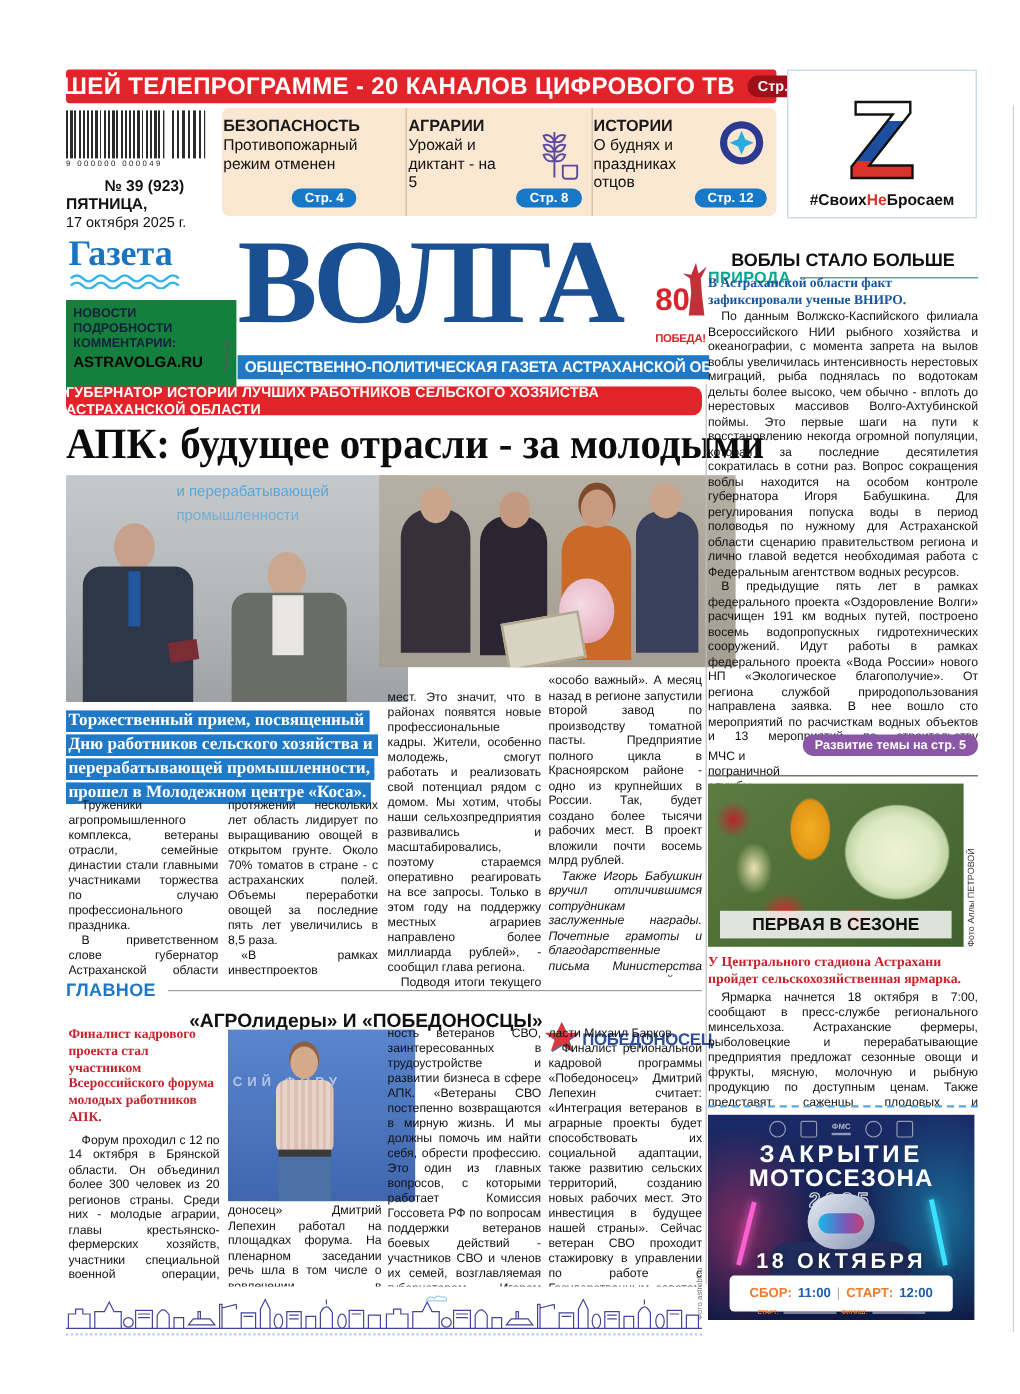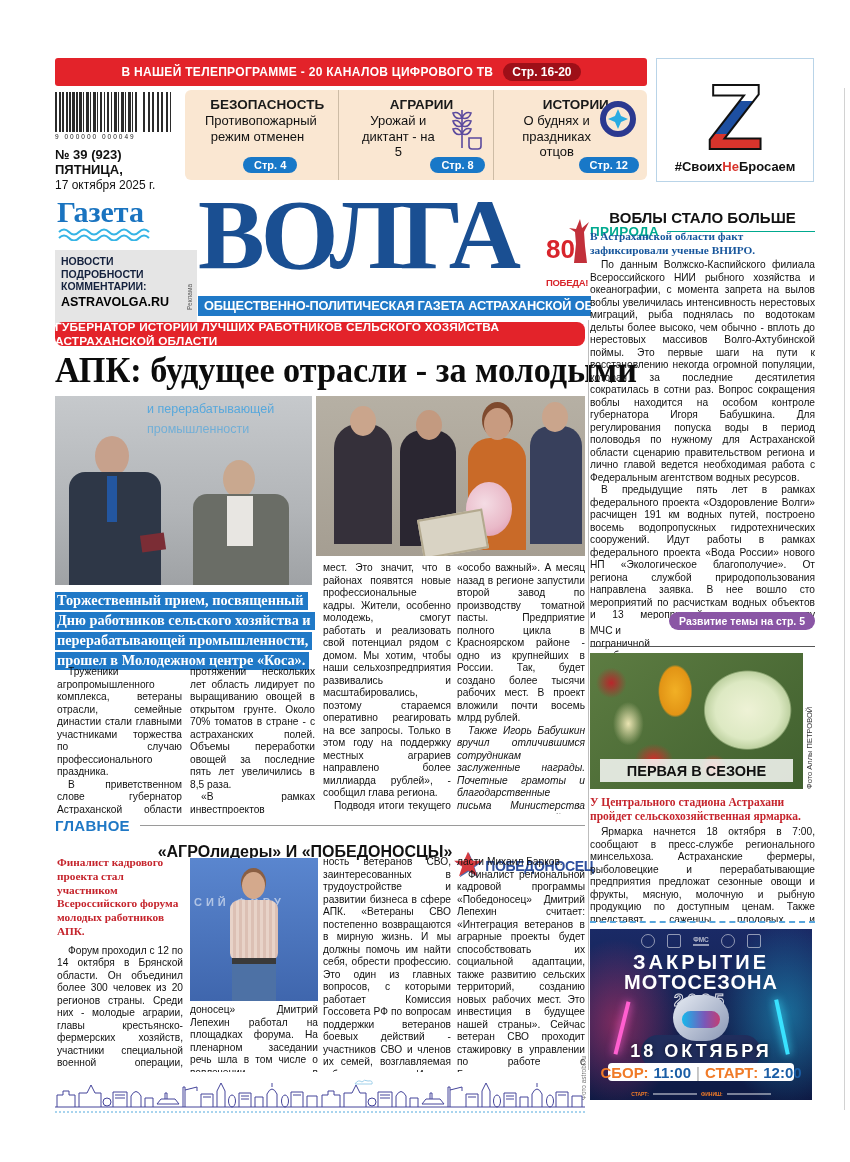--- a/index.html
+++ b/index.html
@@ -7,82 +7,82 @@
         font-family:"Liberation Sans",sans-serif;color:#111;}
   .abs{position:absolute;}
   .bodytext{font-size:10.2px;line-height:12.5px;text-align:justify;overflow:hidden;}
   .bodytext p{margin:0;}
   .bodytext p.ind{text-indent:11px;}
   .ital{font-style:italic;}
 
   
   .banner-top{left:55px;top:58px;width:592px;height:28px;background:#e3232a;border-radius:3px;
     display:flex;align-items:center;justify-content:center;gap:10px;}
-  .banner-top .bt-text{color:#fff;font-weight:bold;font-size:12px;letter-spacing:.3px;white-space:nowrap;}
+  .banner-top .bt-text{color:#fff;font-weight:bold;font-size:20px;letter-spacing:.3px;white-space:nowrap;}
   .banner-top .bt-badge{background:#9e0f18;color:#fff;font-weight:bold;font-size:12px;
     padding:2px 9px;border-radius:11px;white-space:nowrap;}
 
   
   .issue{left:55px;top:92px;width:128px;}
   .bc-row{display:flex;gap:6px;align-items:flex-end;}
   .bc1{width:82px;height:40px;background:repeating-linear-gradient(90deg,#2b2b2b 0 1.5px,#fff 1.5px 3.5px,#2b2b2b 3.5px 5.5px,#fff 5.5px 7px);}
   .bc2{width:28px;height:40px;background:repeating-linear-gradient(90deg,#2b2b2b 0 2px,#fff 2px 4.5px);}
   .bc-nums{font-size:6.5px;letter-spacing:2px;color:#222;margin-top:1px;}
-  .issue-num{font-weight:bold;font-size:13px;margin-top:7px;}
+  .issue-num{font-weight:bold;font-size:13px;margin-top:7px;margin-left:32px;}
   .issue-day{font-weight:bold;font-size:13px;}
   .issue-date{font-size:12px;margin-top:1px;}
 
   
   .teasers{left:185px;top:90px;width:462px;height:90px;background:#fae7d2;border-radius:6px;display:flex;}
-  .teaser{flex:1;padding:7px 9px 6px 20px;position:relative;text-align:center;}
+  .teaser{flex:1;padding:7px 9px 6px 1px;position:relative;}
   .teaser + .teaser{border-left:1px solid #cdbca6;}
   .t-head{font-weight:bold;font-size:13.5px;color:#1a1a1a;}
   .t-text{font-size:13px;line-height:15.5px;margin-top:1px;width:105px;}
   .t-pill{position:absolute;bottom:7px;background:#1878c8;color:#fff;font-weight:bold;font-size:11px;
     padding:2px 11px;border-radius:11px;white-space:nowrap;}
   .t-icon{position:absolute;right:8px;top:16px;}
 
   
   .zbox{left:656px;top:58px;width:156px;height:122px;border:1px solid #b9d4e8;background:#fff;
     display:flex;flex-direction:column;align-items:center;justify-content:center;}
   .z-hash{font-weight:bold;font-size:13px;color:#111;margin-top:-4px;}
   .z-hash .ne{color:#d8342c;}
 
   
   .gazeta{left:57px;top:197px;width:120px;}
   .gazeta .gz-text{font-family:"Liberation Serif",serif;font-weight:bold;font-size:30px;color:#1a74c0;line-height:30px;}
-  .infobox{left:55px;top:250px;width:130px;background:#e5e5e5;padding:5px 6px 16px 6px;}
+  .infobox{left:55px;top:250px;width:130px;background:#15803d;padding:5px 6px 16px 6px;}
   .infobox .il{font-weight:bold;font-size:10.5px;color:#14213d;line-height:12.5px;}
   .infobox .site{font-weight:bold;font-size:12.5px;color:#000;margin-top:2px;}
   .reklama{left:186px;top:258px;writing-mode:vertical-rl;transform:rotate(180deg);
     font-size:6.5px;color:#555;height:52px;}
   .volga{left:198px;top:184px;width:355px;font-family:"Liberation Serif",serif;font-weight:bold;
     font-size:100px;line-height:102px;color:#1a4f92;letter-spacing:-4px;}
   .victory{left:546px;top:218px;width:42px;height:76px;}
   .v80{position:absolute;left:0;top:18px;font-weight:bold;font-size:26px;color:#d8252c;line-height:26px;}
   .vword{position:absolute;left:0;bottom:6px;font-weight:bold;font-size:9.5px;color:#d8252c;letter-spacing:-.3px;}
   .subbar{left:198px;top:296px;width:387px;height:20px;background:#2079c7;color:#fff;
     font-weight:bold;font-size:12.8px;line-height:20px;padding-left:6px;letter-spacing:-.2px;white-space:nowrap;overflow:hidden;}
 
   
   .kicker{left:55px;top:322px;width:530px;height:24px;background:#e3232a;border-radius:8px;
     display:flex;align-items:center;justify-content:center;color:#fff;font-weight:bold;font-size:11.8px;letter-spacing:.2px;}
   .headline{left:55px;top:349px;width:540px;font-family:"Liberation Serif",serif;font-weight:bold;
     font-size:36px;color:#0c0c0c;white-space:nowrap;transform:scaleX(.95);transform-origin:left;}
-  .ph{overflow:hidden;}
+  .ph{overflow:hidden;padding-left:28px;}
   .ph-left{left:55px;top:396px;width:257px;height:189px;background:linear-gradient(180deg,#c6c9cc,#b2b5b8 60%,#9fa2a5);}
   .ph-left .ov1{position:absolute;left:92px;top:6px;color:#58a8dc;font-size:12.5px;}
   .ph-left .ov2{position:absolute;left:92px;top:26px;color:#58a8dc;font-size:12.5px;opacity:.75;}
   .ph-right{left:316px;top:396px;width:269px;height:160px;background:linear-gradient(180deg,#b6b0a4,#a59e92);}
   .lede-blue{left:55px;top:591px;width:268px;}
   .lede-blue div{display:inline-block;background:#2079c7;color:#fff;font-family:"Liberation Serif",serif;
     font-weight:bold;font-size:14.3px;line-height:15px;padding:1px 4px 2px 2px;margin-bottom:1px;}
   .mcol1{left:57px;top:666px;width:125px;height:148px;}
   .mcol2{left:190px;top:666px;width:125px;height:148px;}
-  .mcol3{left:323px;top:562px;width:128px;height:252px;}
+  .mcol3{left:323px;top:576px;width:128px;height:252px;}
   .mcol4{left:457px;top:562px;width:128px;height:252px;}
 
   .vline{left:588px;top:320px;width:1px;height:750px;background:#bdbdbd;}
   .edge{left:844px;top:88px;width:1px;height:1022px;background:#d2d2d2;}
 
   
   .gl-head{left:55px;top:817px;width:530px;display:flex;align-items:center;gap:10px;}
   .gl-head .gl-label{color:#1f78c5;font-weight:bold;font-size:15px;letter-spacing:.3px;}
   .gl-head .gl-rule{flex:1;height:1px;background:#9a9a9a;}
   .bheadline{left:140px;top:843px;width:330px;text-align:center;font-weight:bold;font-size:16px;}
@@ -144,22 +144,22 @@
     color:transparent;-webkit-text-stroke:1px rgba(255,255,255,.85);}
   .m-helmet{position:absolute;top:66px;left:83px;width:56px;height:46px;border-radius:26px;
     background:linear-gradient(135deg,#e6ebf3,#8a97b5);}
   .m-visor{position:absolute;top:82px;left:92px;width:38px;height:17px;border-radius:9px;
     background:linear-gradient(90deg,#15b9ec,#7a57b8 60%,#c33f73);}
   .m-body{position:absolute;top:106px;left:51px;width:120px;height:34px;border-radius:18px;background:#202d5c;}
   .m-stick1{position:absolute;top:72px;left:30px;width:4px;height:54px;background:#ff5fd0;transform:rotate(14deg);box-shadow:0 0 8px #ff5fd0;}
   .m-stick2{position:absolute;top:70px;right:28px;width:4px;height:56px;background:#39e2ff;transform:rotate(-12deg);box-shadow:0 0 8px #39e2ff;}
   .m-date{position:absolute;top:112px;left:0;right:0;text-align:center;color:#fff;font-weight:bold;
     font-size:18px;letter-spacing:3px;text-shadow:0 0 4px rgba(0,0,0,.5);}
-  .m-times{position:absolute;top:134px;left:18px;right:18px;height:18px;background:#fff;border-radius:4px;
-    display:flex;align-items:center;justify-content:center;gap:5px;font-weight:bold;font-size:15px;}
+  .m-times{position:absolute;top:134px;left:18px;right:18px;height:30px;background:#fff;border-radius:4px;
+    display:flex;align-items:center;justify-content:center;gap:5px;font-weight:bold;font-size:11px;}
   .m-times .lab{color:#f07b28;}
   .m-times .tm{color:#1b5ea6;}
   .m-times .sep{color:#aaa;font-weight:normal;}
   .m-addr{position:absolute;bottom:3px;left:0;right:0;display:flex;justify-content:center;align-items:center;gap:4px;}
   .m-addr .alab{color:#f07b28;font-weight:bold;font-size:5px;}
   .m-addr .aline{width:44px;height:2px;background:rgba(255,255,255,.45);}
   .moto-credit{left:580px;top:1000px;height:100px;color:#777;font-size:6.5px;}
 
   
   .skyline{left:55px;top:1078px;}

